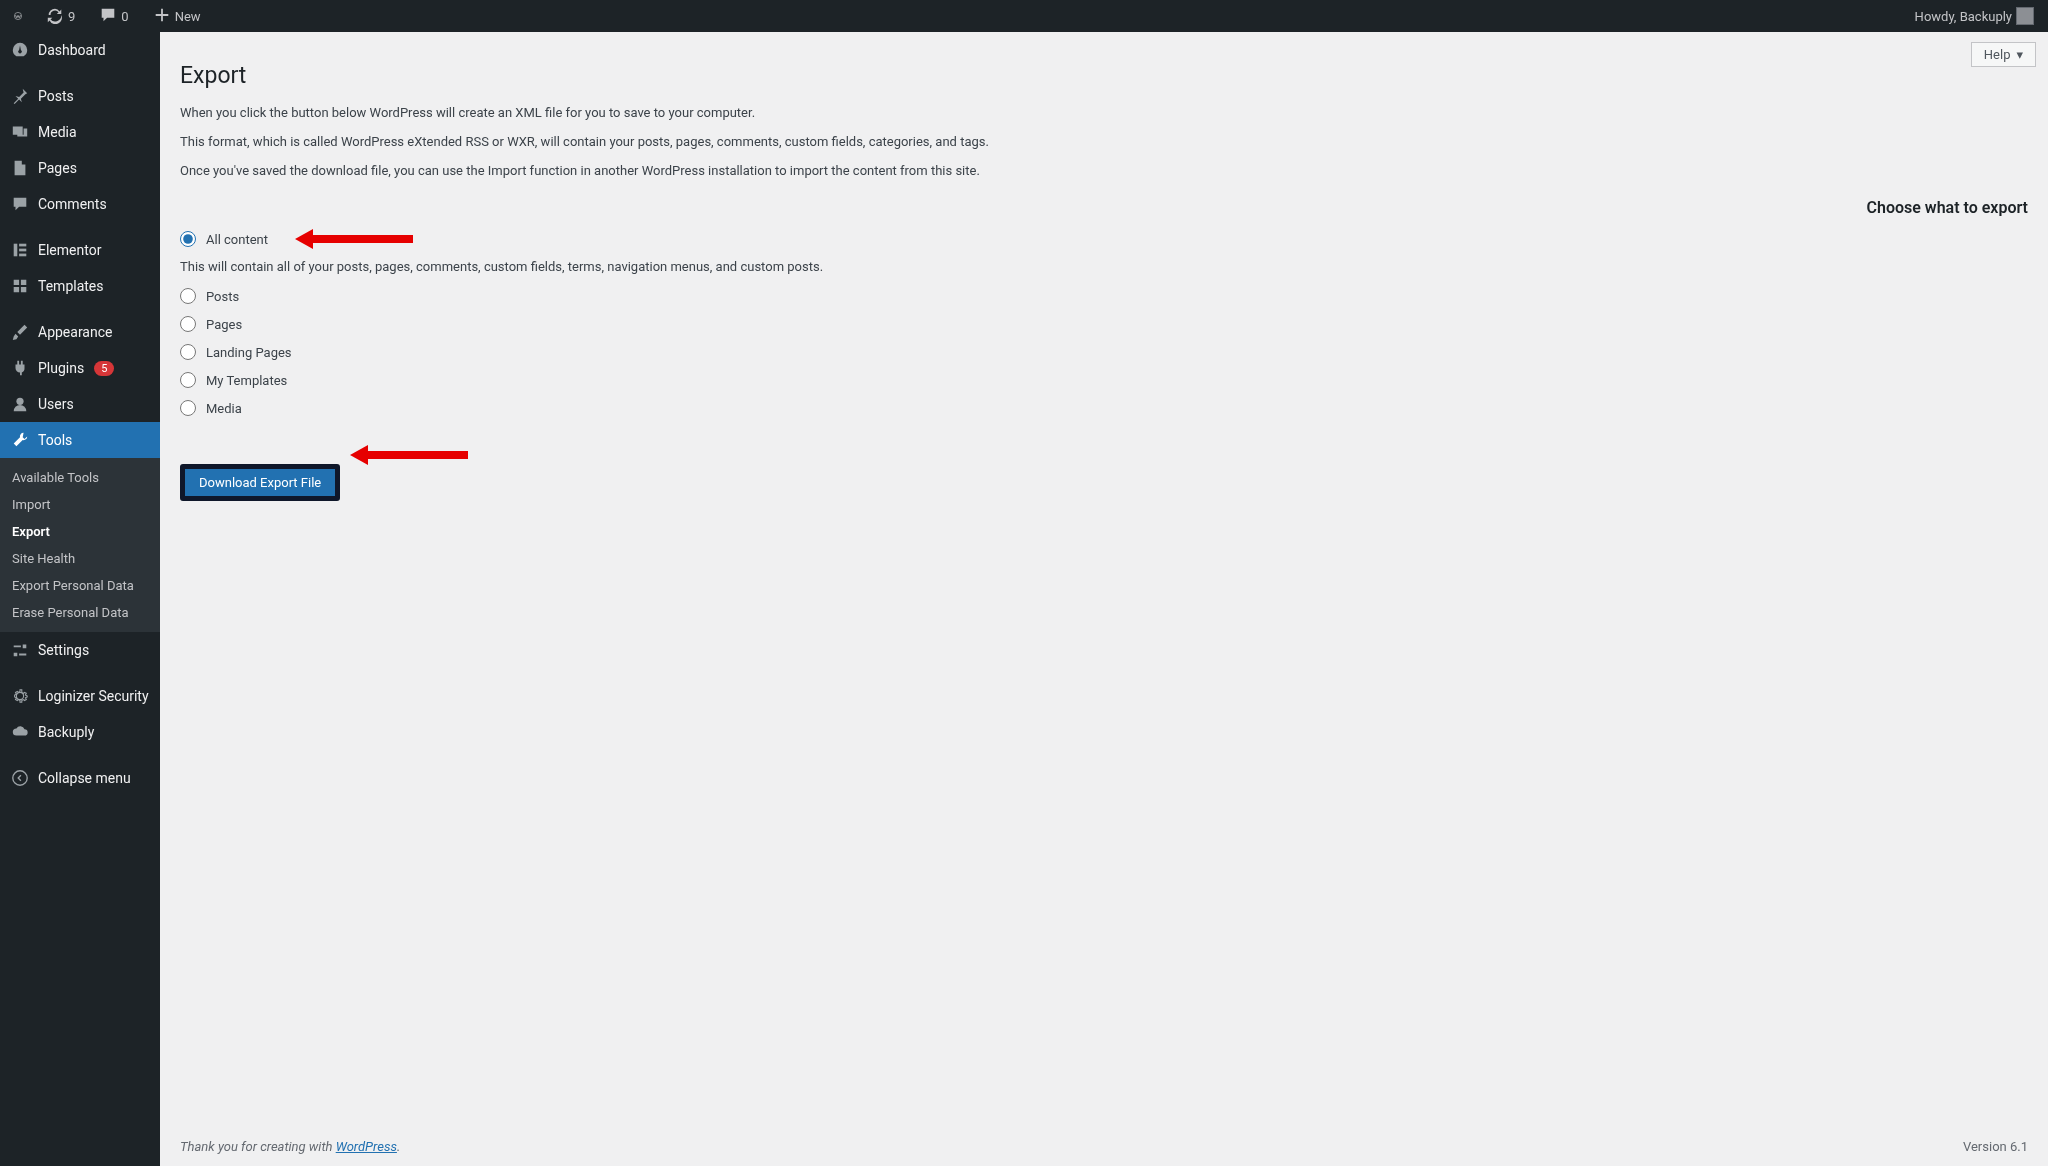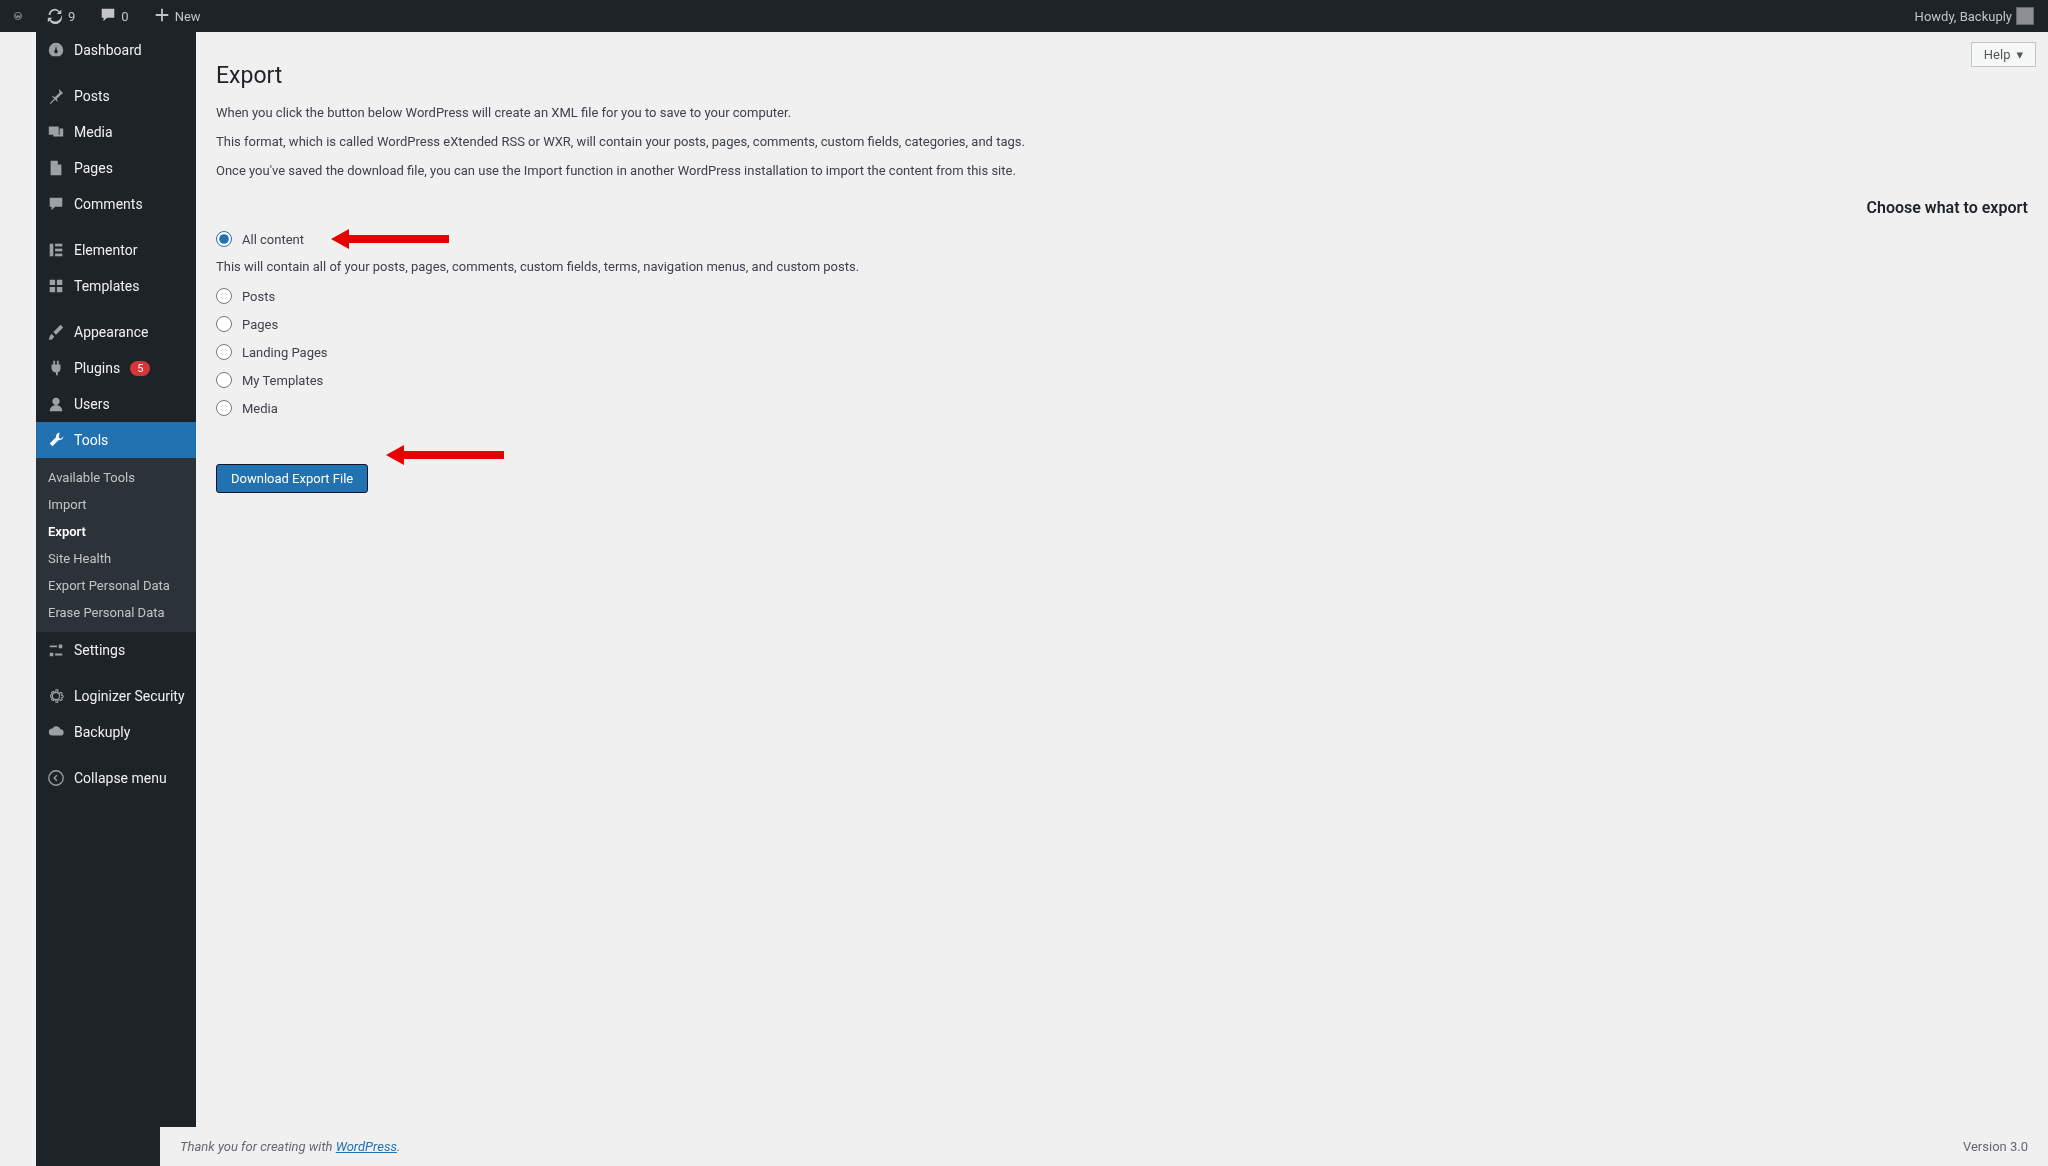--- a/index.html
+++ b/index.html
@@ -8,21 +8,21 @@
 
 .adminbar { background: #1d2327; height: 32px; display: flex; align-items: center; padding: 0 8px; color: #c3c4c7; font-size: 13px; justify-content: space-between; }
 .adminbar-left { display: flex; align-items: center; gap: 12px; }
 .adminbar-right { display: flex; align-items: center; gap: 8px; }
 .adminbar-item { display: flex; align-items: center; gap: 4px; color: #c3c4c7; cursor: pointer; padding: 0 6px; }
 .adminbar .wplogo { width: 20px; height: 20px; display: flex; align-items: center; justify-content: center; }
 .adminbar .avatar { width: 18px; height: 18px; background: #8c8f94; border: 1px solid #646970; }
 
 
 .wrap { display: flex; min-height: calc(100vh - 32px); }
-.sidebar { width: 160px; background: #1d2327; color: #f0f0f1; font-size: 14px; padding-bottom: 20px; margin-left: 36px; }
+.sidebar { width: 160px; background: #1d2327; color: #f0f0f1; font-size: 14px; padding-bottom: 20px; }
 .menu-item { display: flex; align-items: center; gap: 8px; padding: 8px 8px 8px 10px; color: #f0f0f1; cursor: pointer; position: relative; }
 .menu-item .icon { width: 20px; height: 20px; display: flex; align-items: center; justify-content: center; color: rgba(240,246,252,.6); }
 .menu-item.current { background: #2271b1; color: #fff; }
 .menu-item.current .icon { color: #fff; }
 .menu-item.current::after { content: ""; position: absolute; right: -8px; top: 50%; transform: translateY(-50%); border: 8px solid transparent; border-right-color: #f0f0f1; }
 .menu-sep { height: 10px; }
 .submenu { background: #2c3338; padding: 6px 0; }
 .submenu-item { padding: 6px 12px; color: #c3c4c7; font-size: 13px; cursor: pointer; }
 .submenu-item.current { color: #fff; font-weight: 600; }
 .badge { background: #d63638; color: #fff; border-radius: 10px; font-size: 11px; padding: 1px 7px; margin-left: 2px; }
@@ -30,21 +30,21 @@
 
 .content { flex: 1; padding: 10px 20px 60px 20px; position: relative; background: #f0f0f1; }
 .help-tab { position: absolute; right: 12px; top: 10px; background: #f6f7f7; border: 1px solid #c3c4c7; padding: 4px 12px; font-size: 13px; color: #50575e; cursor: pointer; display: flex; align-items: center; gap: 6px; }
 h1 { font-size: 23px; font-weight: 400; margin: 20px 0 16px 0; color: #1d2327; }
 .content p { font-size: 13px; color: #3c434a; margin-bottom: 14px; max-width: 900px; }
 h2 { font-size: 16px; font-weight: 600; margin: 20px 0 14px 0; color: #1d2327; text-align: right; }
 .radio-row { display: flex; align-items: center; gap: 10px; margin-bottom: 12px; position: relative; }
 .radio-row input[type=radio] { width: 16px; height: 16px; accent-color: #2271b1; }
 .radio-row label { font-size: 13px; cursor: pointer; }
 .hint { font-size: 13px; color: #646970; margin: 6px 0 16px 0; }
-.btn-primary { background: #2271b1; color: #fff; border: 1px solid #0f172a; padding: 6px 14px; font-size: 13px; border-radius: 3px; cursor: pointer; margin-top: 20px; }
+.btn-primary { background: #2271b1; color: #fff; border: 5px solid #0f172a; padding: 6px 14px; font-size: 13px; border-radius: 3px; cursor: pointer; margin-top: 20px; }
 
 
 .footer { position: absolute; bottom: 0; left: 160px; right: 0; padding: 12px 20px; display: flex; justify-content: space-between; font-size: 13px; color: #646970; font-style: italic; background: #f0f0f1; }
 .footer a { color: #2271b1; text-decoration: underline; }
 .footer .ver { font-style: normal; }
 
 
 .arrow { position: absolute; height: 10px; display: flex; align-items: center; }
 .arrow-body { height: 8px; background: #e60000; }
 .arrow-head { width: 0; height: 0; border-top: 10px solid transparent; border-bottom: 10px solid transparent; border-right: 18px solid #e60000; }
@@ -282,14 +282,14 @@
           <div class="arrow-body" style="width:100px;"></div>
       </div>
     </div>
   </div>
 </div>
 
 <div class="footer">
   <div>
     <span>Thank you for creating with </span><a href="#">WordPress</a><span>.</span>
   </div>
-  <div class="ver">Version 3.0</div>
+  <div class="ver">Version 6.1</div>
 </div>
 
 </body></html>

